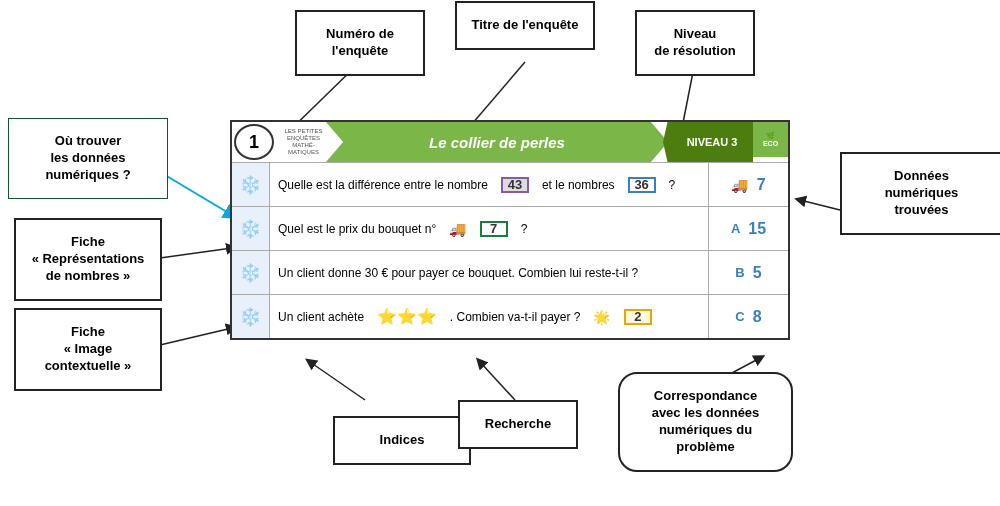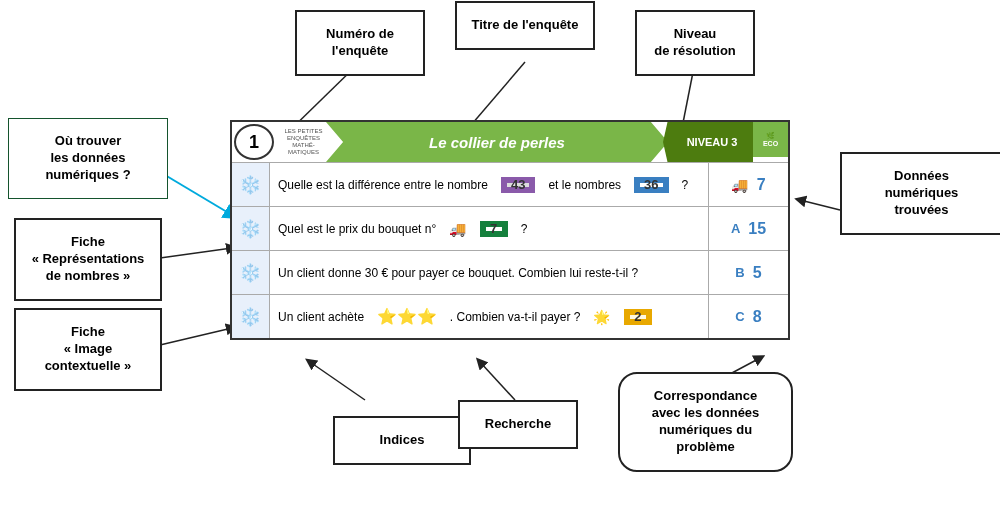--- a/index.html
+++ b/index.html
@@ -133,21 +133,21 @@
       display: flex;
       align-items: center;
       justify-content: center;
       gap: 8px;
     }
 
     .inline-box {
       display: inline-flex;
       align-items: center;
       justify-content: center;
-      border: 6px solid #15803d;
+      border: 2px solid #15803d;
       min-width: 28px;
       height: 16px;
       padding: 0 4px;
       font-size: 13px;
       font-weight: bold;
       color: #333;
       background: #fff;
     }
 
     .inline-box.blue { border-color: #3a7fc1; }

